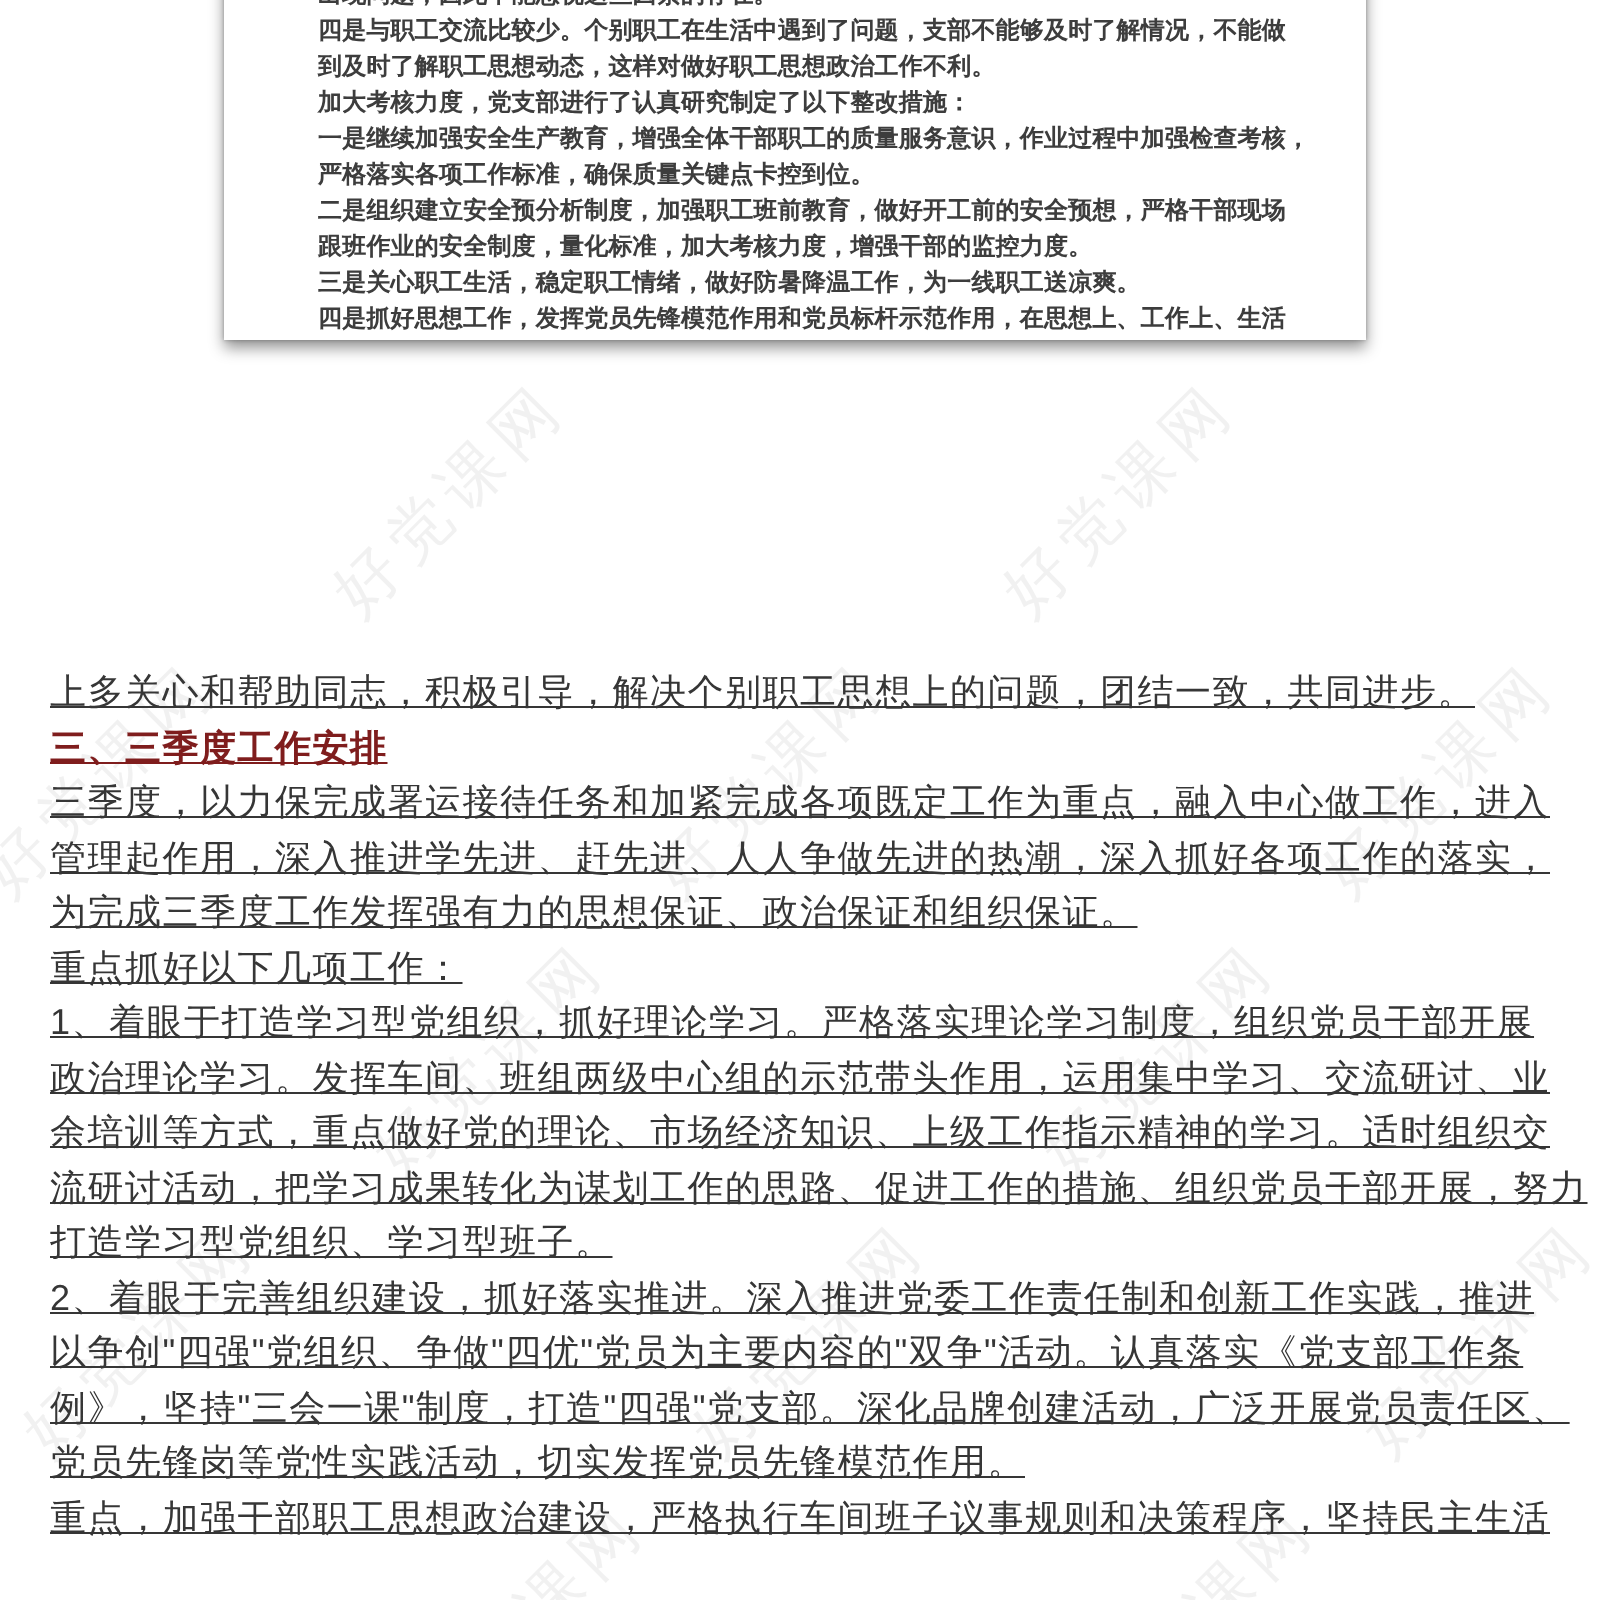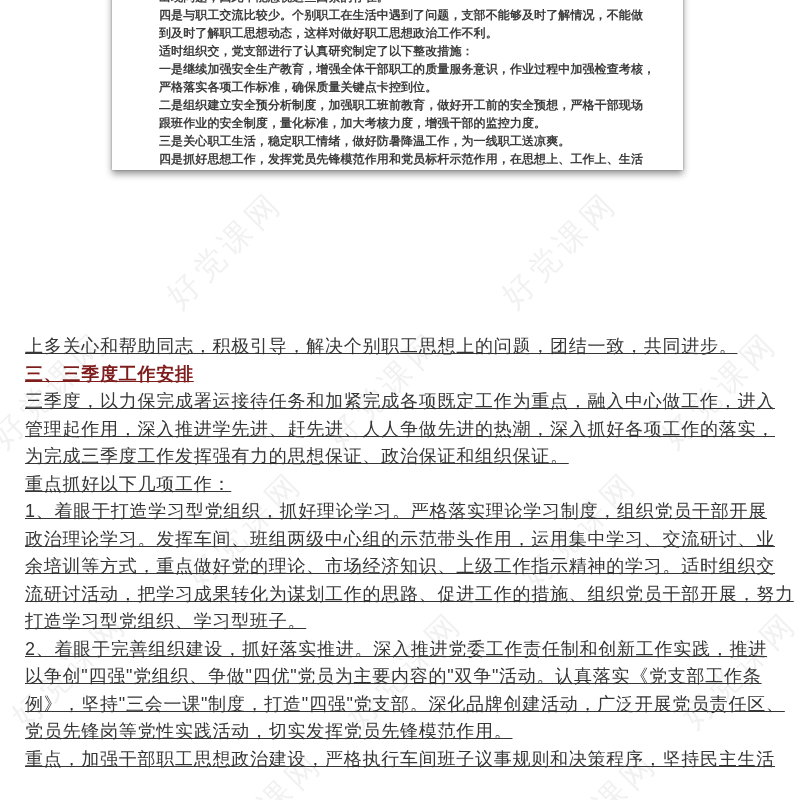--- a/index.html
+++ b/index.html
@@ -96,21 +96,21 @@
     <span class="watermark" style="left: 740px; top: 670px;">好党课网</span>
     <span class="watermark" style="left: 265px; top: 810px;">好党课网</span>
     <span class="watermark" style="left: 600px; top: 810px;">好党课网</span>
   </div>
 
 <div class="preview-page">
   <div class="preview-text">
     <div class="preview-line">出现问题，因此不能忽视这些因素的存在。</div>
     <div class="preview-line">四是与职工交流比较少。个别职工在生活中遇到了问题，支部不能够及时了解情况，不能做</div>
     <div class="preview-line">到及时了解职工思想动态，这样对做好职工思想政治工作不利。</div>
-    <div class="preview-line">适时组织交，党支部进行了认真研究制定了以下整改措施：</div>
+    <div class="preview-line">加大考核力度，党支部进行了认真研究制定了以下整改措施：</div>
     <div class="preview-line">一是继续加强安全生产教育，增强全体干部职工的质量服务意识，作业过程中加强检查考核，</div>
     <div class="preview-line">严格落实各项工作标准，确保质量关键点卡控到位。</div>
     <div class="preview-line">二是组织建立安全预分析制度，加强职工班前教育，做好开工前的安全预想，严格干部现场</div>
     <div class="preview-line">跟班作业的安全制度，量化标准，加大考核力度，增强干部的监控力度。</div>
     <div class="preview-line">三是关心职工生活，稳定职工情绪，做好防暑降温工作，为一线职工送凉爽。</div>
     <div class="preview-line">四是抓好思想工作，发挥党员先锋模范作用和党员标杆示范作用，在思想上、工作上、生活</div>
   </div>
 </div>
 
 <div class="doc-body">

